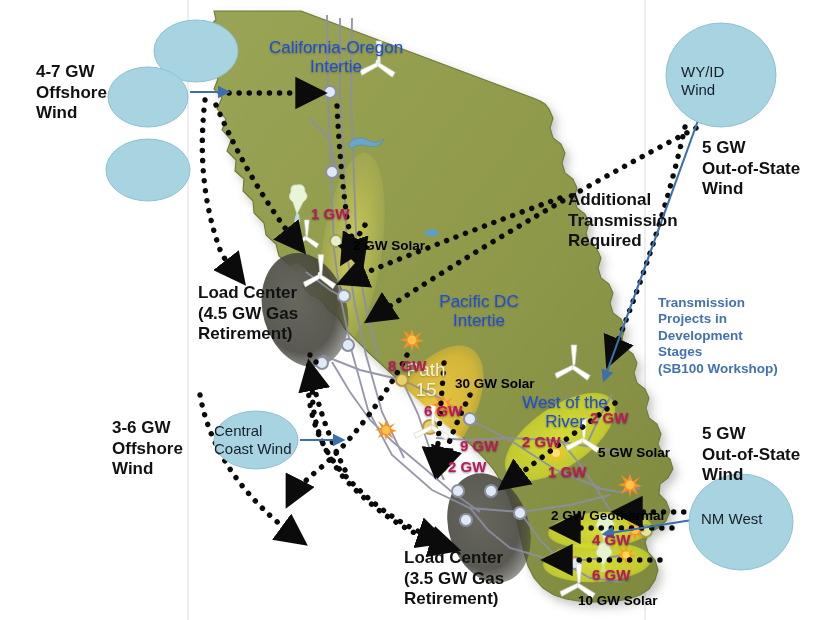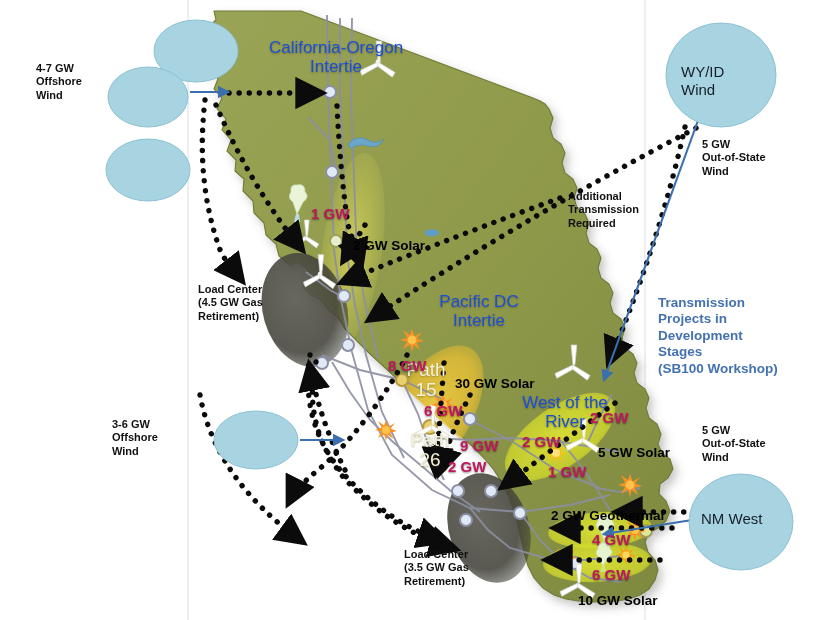--- a/index.html
+++ b/index.html
@@ -2,21 +2,21 @@
 <html><head>
 <meta charset="utf-8">
 <style>
   html,body{margin:0;padding:0;background:#fff;}
   body{width:826px;height:620px;position:relative;overflow:hidden;
        font-family:"Liberation Sans", sans-serif;}
   #stage{position:absolute;left:0;top:0;width:826px;height:620px;}
   svg.layer{position:absolute;left:0;top:0;width:826px;height:620px;overflow:visible;}
   .lbl{position:absolute;font-family:"Liberation Sans",sans-serif;font-weight:bold;
        color:#000;line-height:1.22;white-space:pre-line;}
-  .lbl-blk{font-size:11px;color:#111;}
+  .lbl-blk{font-size:17px;color:#111;}
   .lbl-blue{font-size:13.5px;color:#4472b0;font-weight:bold;}
   .lbl-gw{font-size:13.5px;font-weight:bold;color:#000;}
   .lbl-gw-w{font-size:15px;font-weight:bold;color:#be185d;text-shadow:0 1px 2px rgba(0,0,0,.45);}
   .lbl-map{position:absolute;color:#1d4ed8;font-weight:normal;font-size:17px;
            line-height:1.12;text-align:center;font-family:"Liberation Sans",sans-serif;
            text-shadow:0 1px 2px rgba(60,60,30,.45);}
   .lbl-path{position:absolute;color:#f3f1dd;font-weight:normal;font-size:19px;
             line-height:1.05;text-align:center;text-shadow:0 1px 2px rgba(90,80,20,.45);}
   .ellipse-txt{position:absolute;color:#15202b;font-weight:normal;font-size:15px;
                line-height:1.18;font-family:"Liberation Sans",sans-serif;}
@@ -337,20 +337,23 @@
       <ellipse cx="256" cy="440" rx="42" ry="29" fill="#a8d3e0" stroke="#8cc2d4" stroke-width="1"></ellipse>
     </g>
     <g>
       <ellipse cx="721" cy="75" rx="55" ry="52" fill="#a8d3e0" stroke="#8cc2d4" stroke-width="1"></ellipse>
     </g>
     <g>
       <ellipse cx="741" cy="522" rx="52" ry="48" fill="#a8d3e0" stroke="#8cc2d4" stroke-width="1"></ellipse>
     </g>
   </svg>
 
+  <div class="ellipse-txt" style="left:214px;top:422px;width:84px;">Central
+Coast
+Wind</div>
   <div class="ellipse-txt" style="left:681px;top:63px;width:80px;">WY/ID
 Wind</div>
   <div class="ellipse-txt" style="left:701px;top:510px;width:80px;">NM
 West</div>
 
   <div class="lbl lbl-blk" style="left:36px;top:62px;width:120px;">4-7 GW
 Offshore
 Wind</div>
   <div class="lbl lbl-blk" style="left:112px;top:418px;width:120px;">3-6 GW
 Offshore
@@ -371,22 +374,20 @@
 (SB100 Workshop)</div>
 
   <div class="lbl-map" style="left:266px;top:38px;width:140px;">California-Oregon
 Intertie</div>
   <div class="lbl-map" style="left:424px;top:292px;width:110px;">Pacific DC
 Intertie</div>
   <div class="lbl-map" style="left:515px;top:393px;width:100px;">West of
 the River</div>
   <div class="lbl-path" style="left:400px;top:360px;width:52px;">Path
 15</div>
-  <div class="lbl-path" style="left:404px;top:430px;width:52px;">Path
-26</div>
 
   <div class="lbl lbl-gw-w" style="left:311px;top:205px;">1 GW</div>
   <div class="lbl lbl-gw" style="left:353px;top:238px;">2 GW Solar</div>
   <div class="lbl lbl-gw-w" style="left:388px;top:357px;">8 GW</div>
   <div class="lbl lbl-gw" style="left:455px;top:376px;">30 GW Solar</div>
   <div class="lbl lbl-gw-w" style="left:424px;top:402px;">6 GW</div>
   <div class="lbl lbl-gw-w" style="left:460px;top:437px;">9 GW</div>
   <div class="lbl lbl-gw-w" style="left:448px;top:458px;">2 GW</div>
   <div class="lbl lbl-gw-w" style="left:590px;top:409px;">2 GW</div>
   <div class="lbl lbl-gw-w" style="left:522px;top:433px;">2 GW</div>

